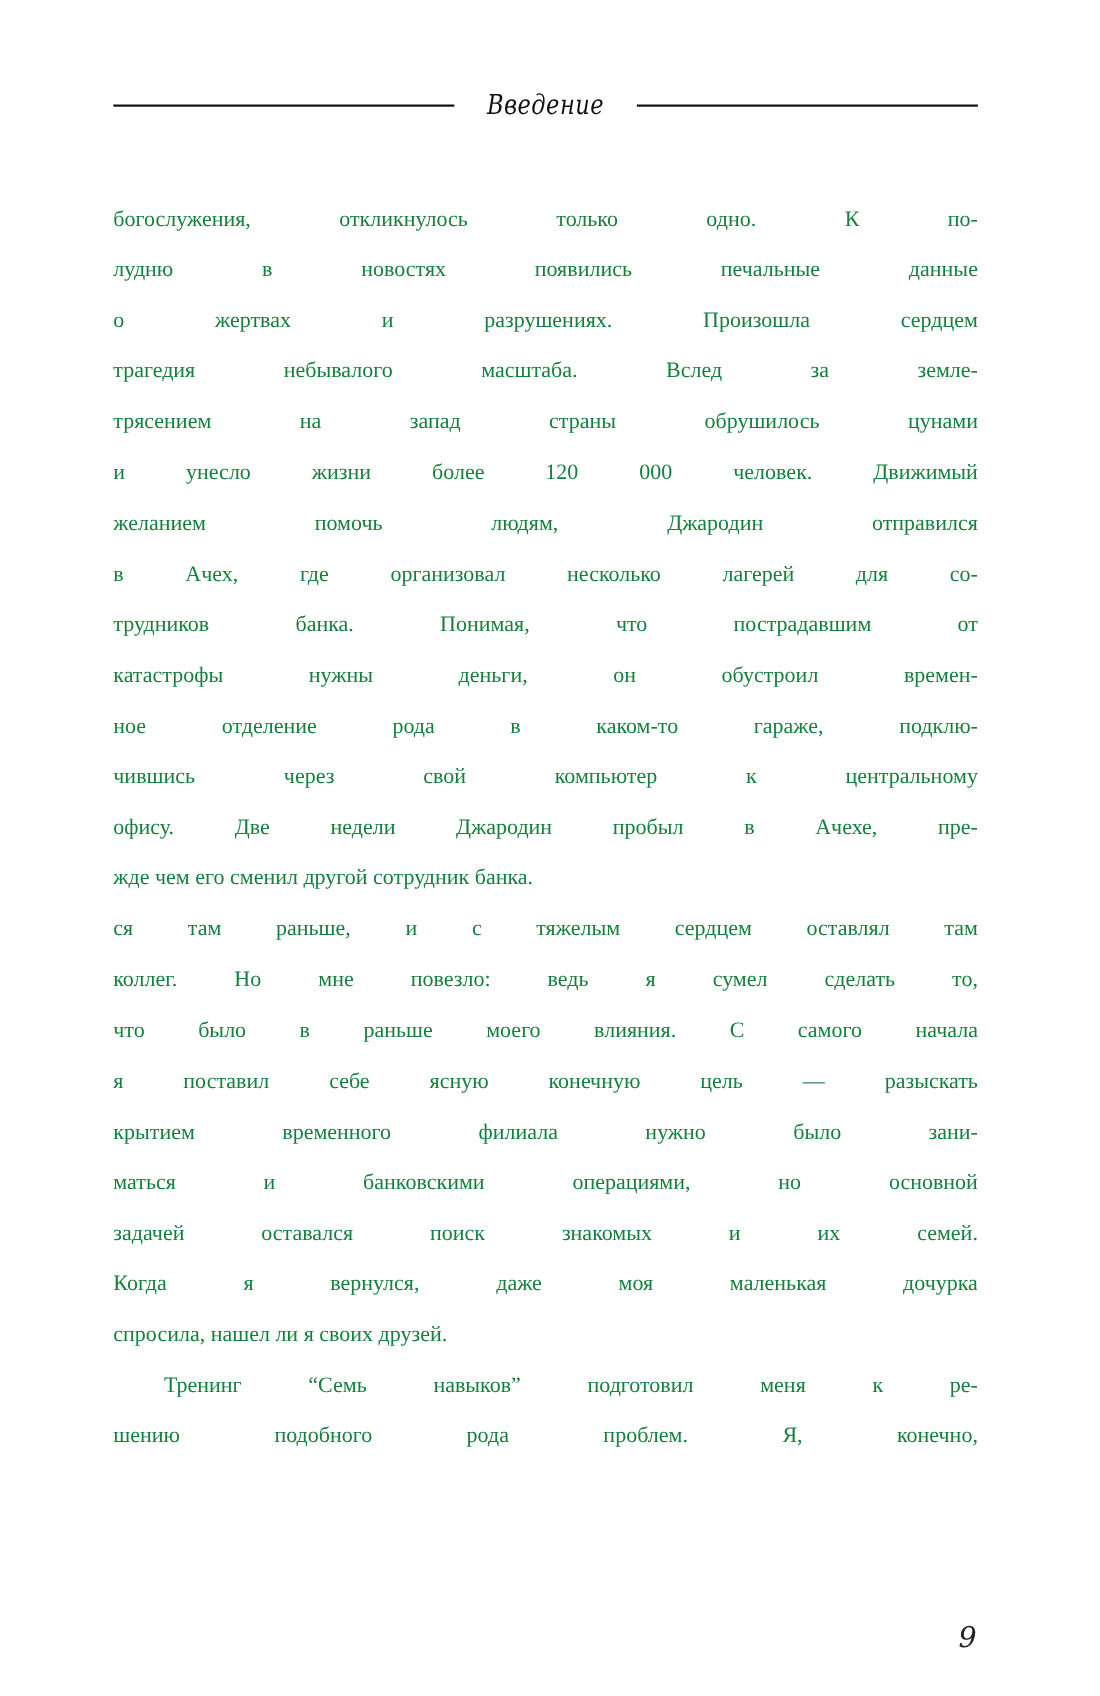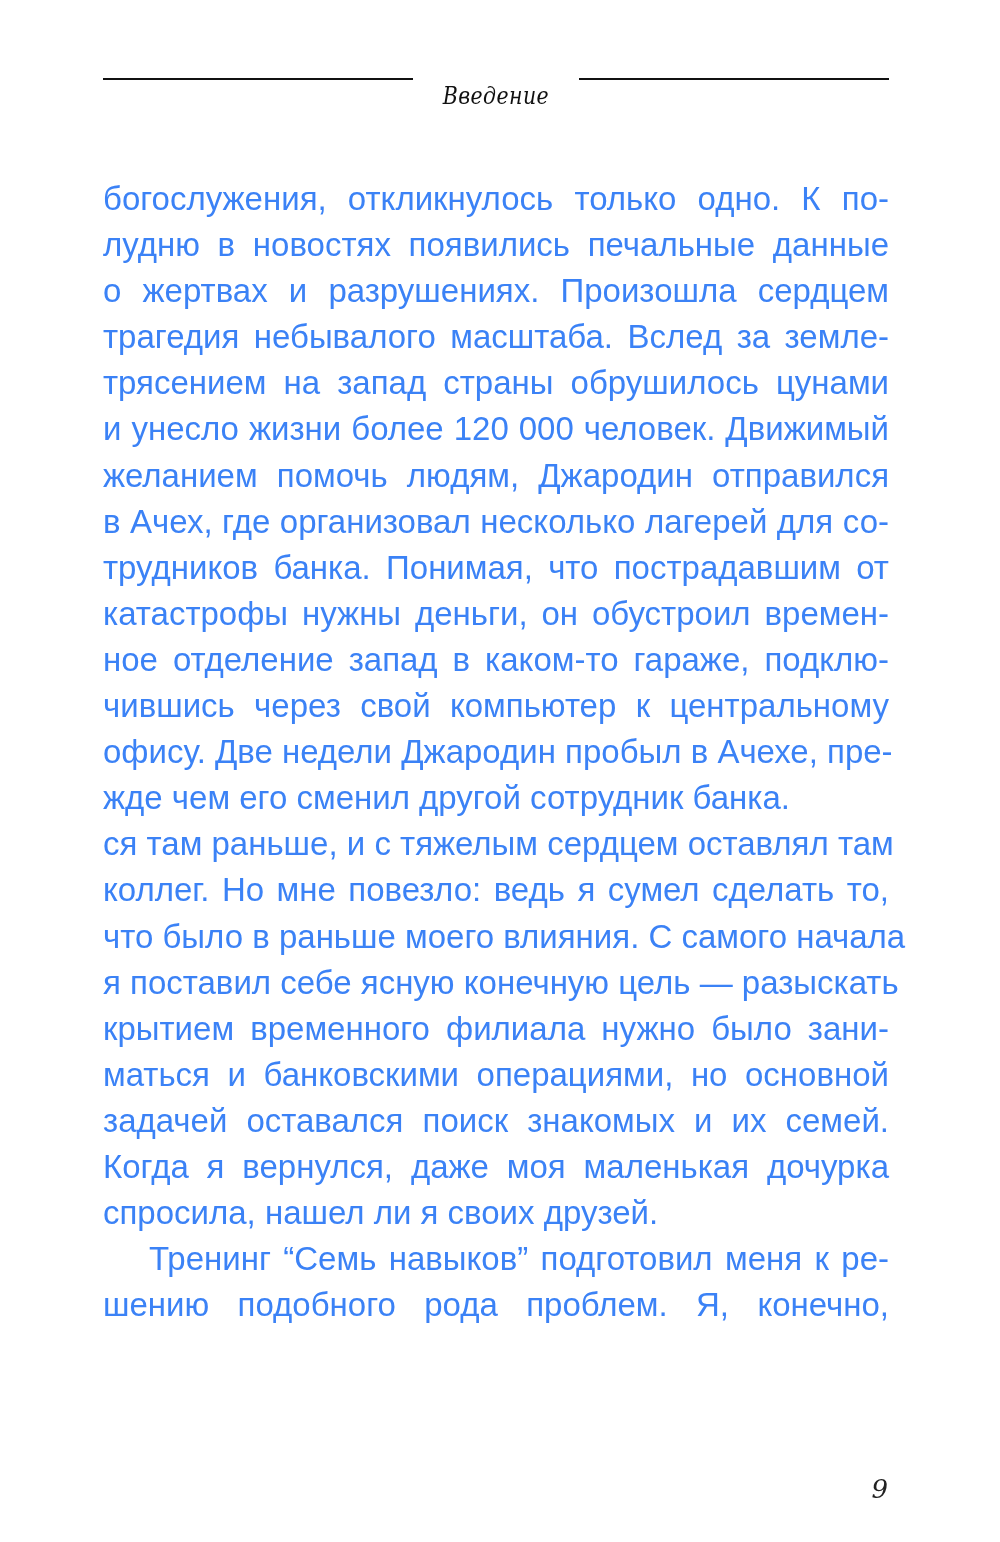--- a/index.html
+++ b/index.html
@@ -14,21 +14,21 @@
       overflow: hidden;
       color: #111111;
     }
     .header {
       position: absolute;
       top: 78px;
       left: 103px;
       width: 786px;
       height: 36px;
       display: flex;
-      align-items: flex-start;
+      align-items: center;
     }
     .header .rule {
       flex: 1;
       height: 0;
       border-top: 2px solid #111;
     }
     .header .title {
       font-family: "DejaVu Serif", "Liberation Serif", serif;
       font-style: italic;
       font-size: 25px;
@@ -36,23 +36,23 @@
       letter-spacing: 0.5px;
       transform: scaleX(0.82);
       line-height: 36px;
       color: #111;
     }
     .body-text {
       position: absolute;
       top: 176px;
       left: 103px;
       width: 786px;
-      font-family: Liberation Sans, sans-serif;
-      font-size: 33px;
-      color: #3b82f6;
+      font-family: Liberation Serif, serif;
+      font-size: 20px;
+      color: #15803d;
     }
     .line {
       height: 46.1px;
       line-height: 46px;
       white-space: nowrap;
       text-align: justify;
       text-align-last: justify;
       transform-origin: left center;
     }
     .line.last {
@@ -87,21 +87,21 @@
   <div class="line">богослужения, откликнулось только одно. К по-</div>
   <div class="line">лудню в новостях появились печальные данные</div>
   <div class="line">о жертвах и разрушениях. Произошла сердцем</div>
   <div class="line">трагедия небывалого масштаба. Вслед за земле-</div>
   <div class="line">трясением на запад страны обрушилось цунами</div>
   <div class="line">и унесло жизни более 120 000 человек. Движимый</div>
   <div class="line">желанием помочь людям, Джародин отправился</div>
   <div class="line">в Ачех, где организовал несколько лагерей для со-</div>
   <div class="line">трудников банка. Понимая, что пострадавшим от</div>
   <div class="line">катастрофы нужны деньги, он обустроил времен-</div>
-  <div class="line">ное отделение запад в каком-то гараже, подклю-</div>
+  <div class="line">ное отделение рода в каком-то гараже, подклю-</div>
   <div class="line">чившись через свой компьютер к центральному</div>
   <div class="line">офису. Две недели Джародин пробыл в Ачехе, пре-</div>
   <div class="line last">жде чем его сменил другой сотрудник банка.</div>
 
   <div class="line">ся там раньше, и с тяжелым сердцем оставлял там</div>
   <div class="line">коллег. Но мне повезло: ведь я сумел сделать то,</div>
   <div class="line">что было в раньше моего влияния. С самого начала</div>
   <div class="line">я поставил себе ясную конечную цель — разыскать</div>
   <div class="line">крытием временного филиала нужно было зани-</div>
   <div class="line">маться и банковскими операциями, но основной</div>

